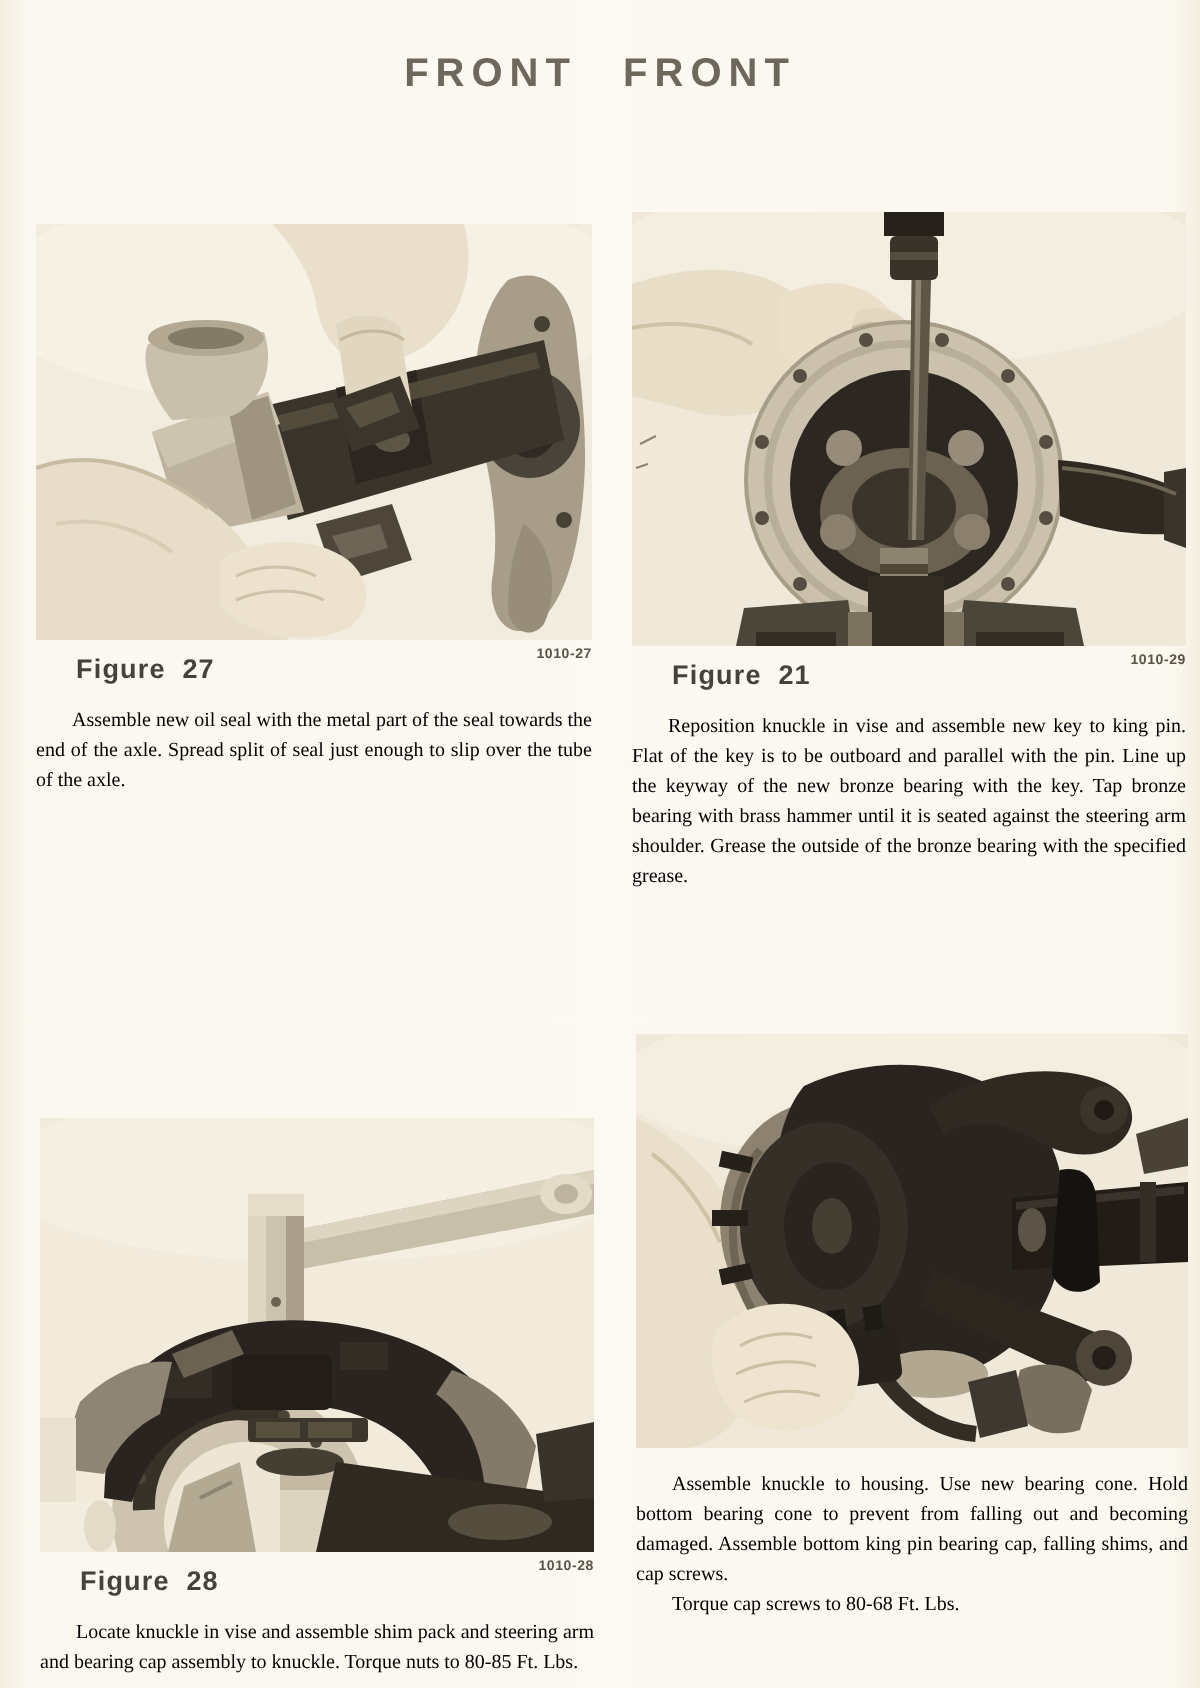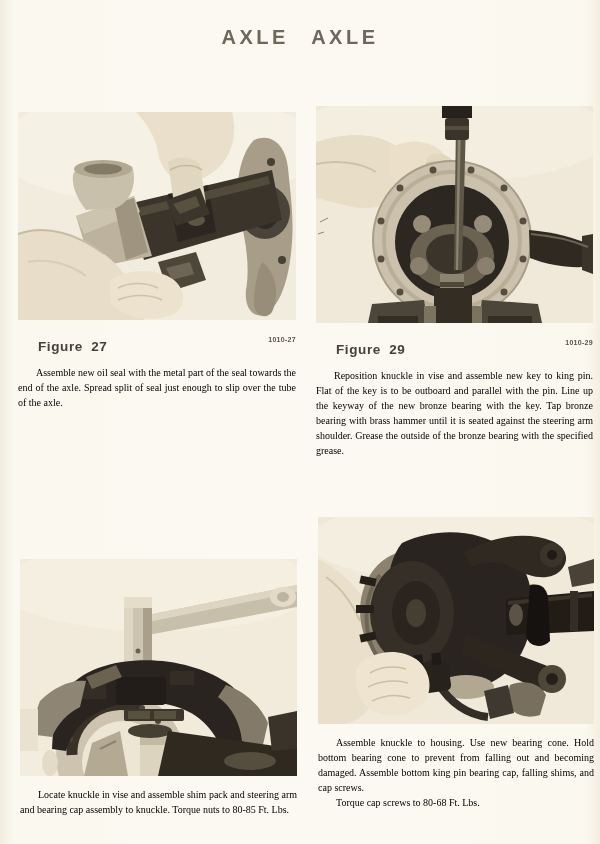--- a/index.html
+++ b/index.html
@@ -17,39 +17,39 @@
   .f27{left:18px;top:112px;width:278px;}
   .f29{left:316px;top:106px;width:277px;}
   .f28{left:20px;top:559px;width:277px;}
   .f30{left:318px;top:517px;width:276px;}
   .photo{width:100%;background:#f1ebdd;overflow:hidden;}
   .f27 .photo{height:208px;}
   .f29 .photo{height:217px;}
   .f28 .photo{height:217px;}
   .f30 .photo{height:207px;}
   .photo svg{display:block;width:100%;height:100%;}
-  .figrow{display:flex;justify-content:space-between;align-items:flex-start;margin-top:16px;padding-left:20px;}
+  .figrow{display:flex;justify-content:space-between;align-items:flex-start;margin-top:4px;padding-left:20px;}
   .figlabel{
     font-family:"Liberation Sans", sans-serif;font-weight:bold;font-size:13.5px;
     letter-spacing:0.6px;word-spacing:4px;color:#46413a;margin-top:3px;
   }
   .figref{
     font-family:"Liberation Sans", sans-serif;font-size:7px;font-weight:bold;
     color:#5a5348;margin-top:0;letter-spacing:0.3px;
   }
   .fig p{
     margin:0;font-size:10px;line-height:15px;text-align:justify;
     text-indent:18px;color:#000000;
   }
   .fig p.lead{margin-top:11px;}
 </style>
 </head>
 <body>
 
-<header class="page-title">AXLE AXLE</header>
+<header class="page-title">FRONT FRONT</header>
 
 <section class="fig f27">
   <div class="photo">
     <svg viewBox="0 0 278 208" preserveAspectRatio="none">
       <rect width="278" height="208" fill="#f2ecde"></rect>
       <ellipse cx="139" cy="36" rx="165" ry="55" fill="#f6f1e5"></ellipse>
 
       <path d="M236,28 C254,20 268,34 270,56 C272,78 276,104 274,130 C272,158 266,190 248,202 C236,208 226,196 228,178 C232,156 228,128 222,106 C216,82 220,44 236,28 Z" fill="#a79d89"></path>
       <path d="M244,150 C258,160 262,182 254,200 C248,208 238,204 236,194 C236,180 238,162 244,150 Z" fill="#978d79"></path>
       <circle cx="253" cy="50" r="4" fill="#46403 5" opacity="0"></circle>
@@ -151,21 +151,21 @@
       <path d="M166,194 L222,198 L226,217 L162,217 Z" fill="#4c4539"></path>
       <rect x="118" y="182" width="38" height="35" fill="#332d24"></rect>
       <rect x="108" y="200" width="12" height="17" fill="#7b7260"></rect>
       <rect x="156" y="200" width="10" height="17" fill="#7b7260"></rect>
       <rect x="62" y="210" width="40" height="7" fill="#332d24"></rect>
       <rect x="172" y="210" width="44" height="7" fill="#332d24"></rect>
       <path d="M4,116 L12,112 M2,128 L8,126" stroke="#8d8371" stroke-width="1"></path>
     </svg>
   </div>
   <div class="figrow">
-    <span class="figlabel">Figure 29</span>
+    <span class="figlabel">Figure 21</span>
     <span class="figref">1010-29</span>
   </div>
   <p class="lead">Reposition knuckle in vise and assemble new key to king pin. Flat of the key is to be outboard and parallel with the pin. Line up the keyway of the new bronze bearing with the key. Tap bronze bearing with brass hammer until it is seated against the steering arm shoulder. Grease the outside of the bronze bearing with the specified grease.</p>
 </section>
 
 <section class="fig f28">
   <div class="photo">
     <svg viewBox="0 0 277 217" preserveAspectRatio="none">
       <rect width="277" height="217" fill="#f2ebdc"></rect>
       <ellipse cx="138" cy="28" rx="160" ry="44" fill="#f5efe1"></ellipse>
@@ -213,20 +213,24 @@
 
       <polygon points="148,172 277,190 277,217 138,217" fill="#2f2920"></polygon>
       <ellipse cx="230" cy="202" rx="26" ry="9" fill="#554d3e"></ellipse>
       <polygon points="248,158 277,152 277,190 252,192" fill="#3a332a"></polygon>
 
       <rect x="0" y="150" width="18" height="44" fill="#eae2d0"></rect>
       <rect x="0" y="192" width="30" height="25" fill="#f3ede0"></rect>
       <ellipse cx="30" cy="204" rx="8" ry="13" fill="#e3dbc8"></ellipse>
     </svg>
   </div>
+  <div class="figrow">
+    <span class="figlabel">Figure 28</span>
+    <span class="figref">1010-28</span>
+  </div>
   <p class="lead">Locate knuckle in vise and assemble shim pack and steering arm and bearing cap assembly to knuckle. Torque nuts to 80-85 Ft. Lbs.</p>
 </section>
 
 <section class="fig f30">
   <div class="photo">
     <svg viewBox="0 0 276 207" preserveAspectRatio="none">
       <rect width="276" height="207" fill="#f0e9da"></rect>
       <ellipse cx="140" cy="24" rx="150" ry="40" fill="#f4eee0"></ellipse>
 
       <path d="M0,42 C22,52 42,72 54,96 C66,122 68,150 60,174 C54,192 42,204 26,207 L0,207 Z" fill="#e9dfca"></path>

